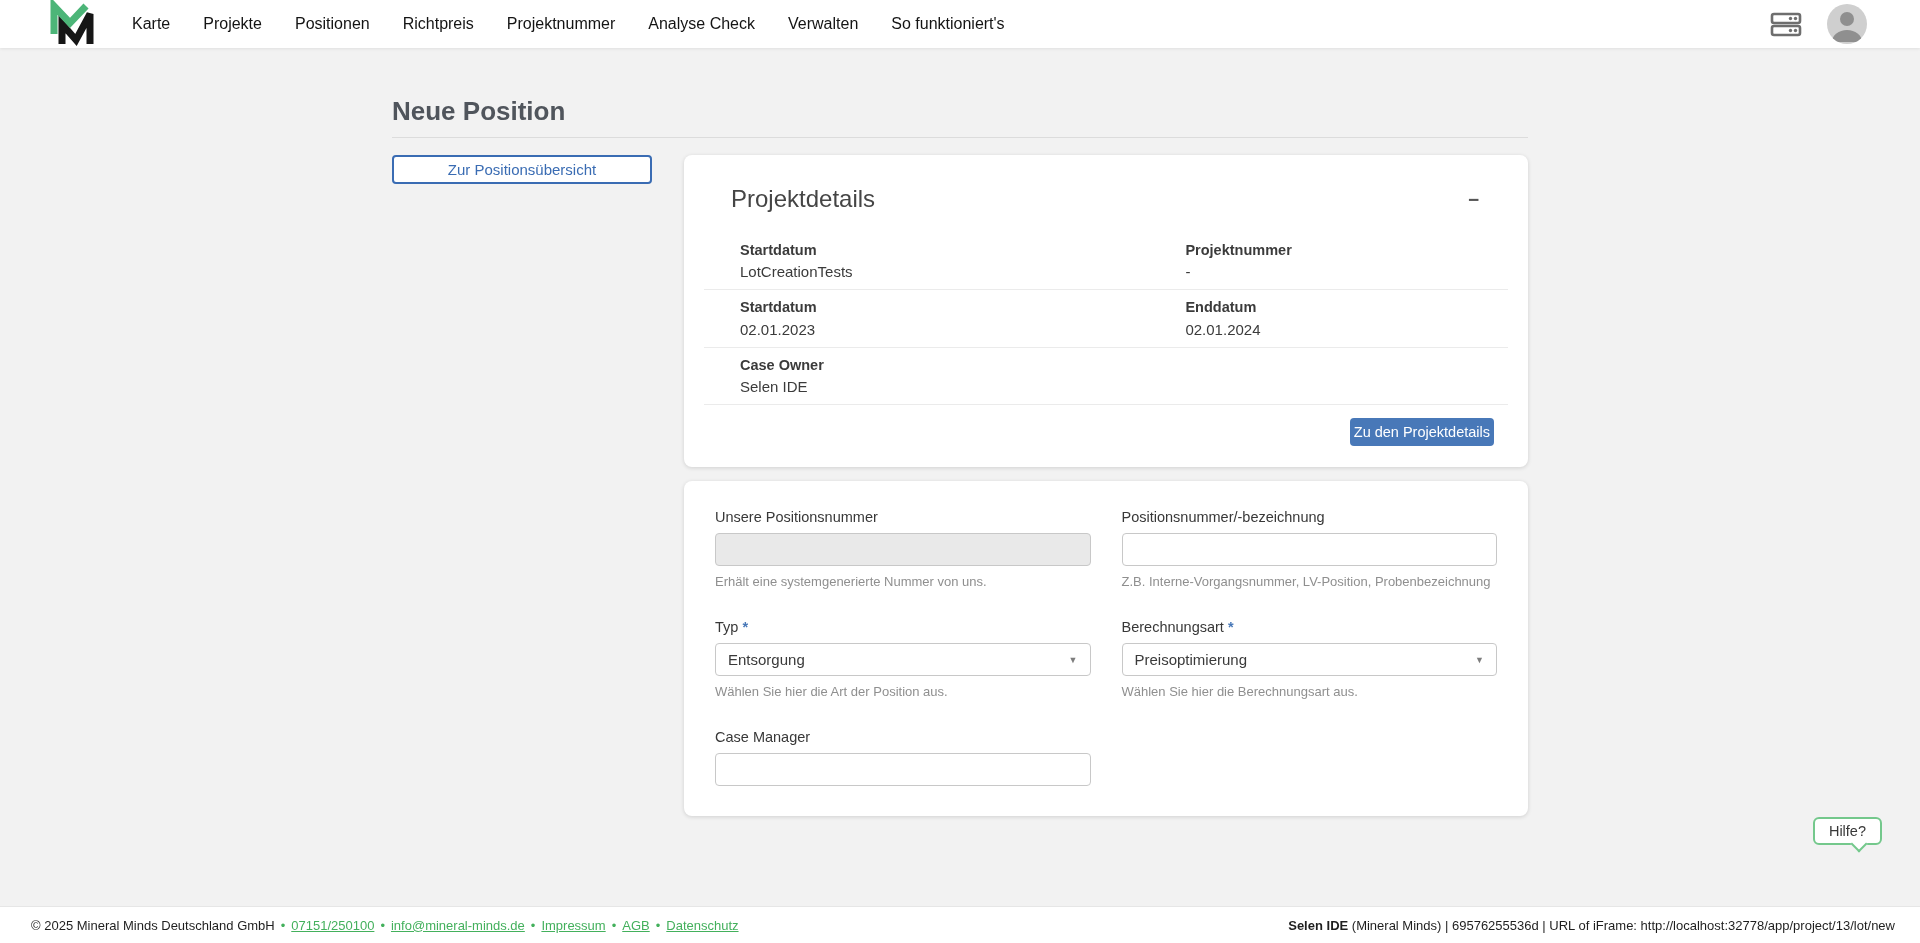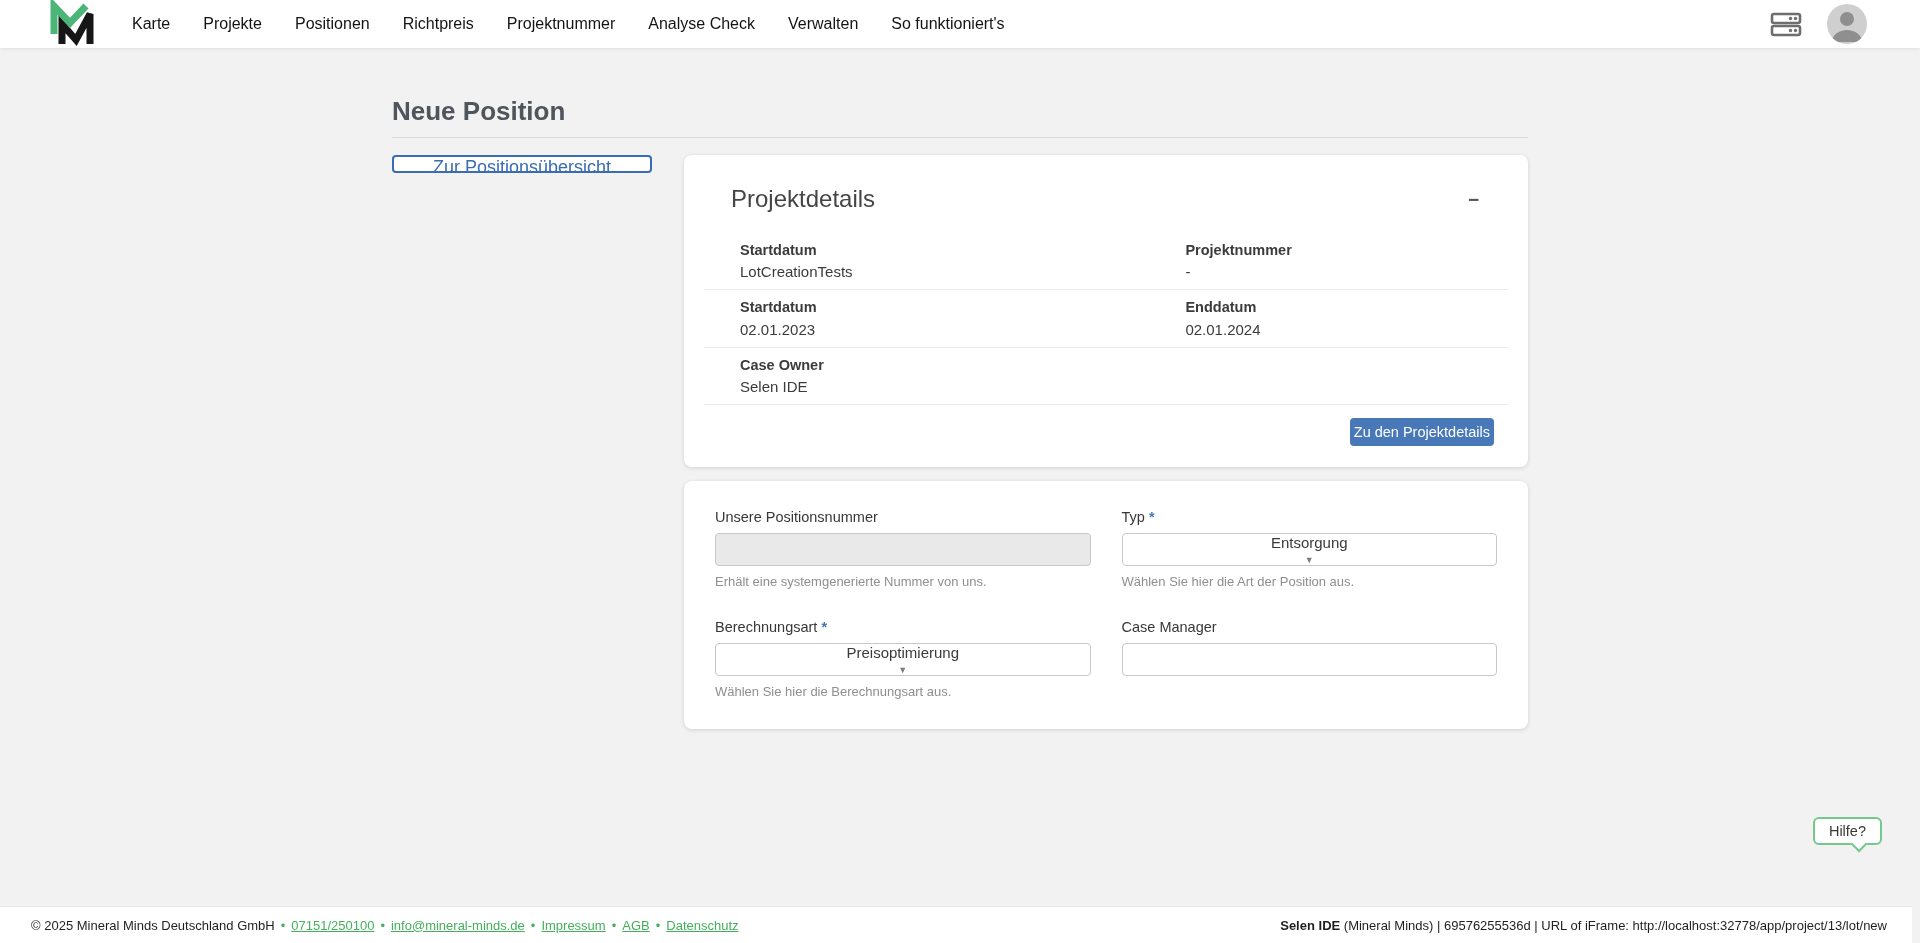--- a/index.html
+++ b/index.html
@@ -24,23 +24,23 @@
 
   
   .main { width:1136px; margin:0 auto; }
   .page-heading { margin:48px 0 10px; font-size:26px; font-weight:700; color:#50555c; }
   .heading-rule { border:none; border-top:1px solid #dcdcdc; margin-bottom:17px; }
   .content-row { display:flex; gap:32px; align-items:flex-start; }
   .left-col { width:260px; flex:none; }
   .right-col { flex:1; }
 
   .btn-outline {
-    display:block; width:100%; height:18px; background:#fff;
+    display:block; width:100%; height:29px; background:#fff;
     border:2px solid #3a6cb3; border-radius:4px; color:#3a6cb3;
-    font-size:18px; font-family:inherit; cursor:pointer;
+    font-size:15px; font-family:inherit; cursor:pointer;
   }
 
   .card {
     background:#fff; border-radius:8px;
     box-shadow:0 1px 4px rgba(0,0,0,0.14);
   }
 
   
   .card-head { display:flex; justify-content:space-between; align-items:flex-end;
     padding:30px 45px 20px 47px; }
@@ -69,28 +69,28 @@
     width:100%; height:33px; border:1px solid #c8c8c8; border-radius:4px;
     padding:0 12px; font-size:15px; font-family:inherit; color:#3a3a3a; background:#fff;
   }
   .f-input:disabled { background:#e9e9e9; color:#3a3a3a; }
   .f-helper { margin-top:8px; font-size:13px; color:#8f8f8f; }
   .field-block { margin-bottom:26px; }
   .form-grid { display:grid; grid-template-columns:1fr 1fr; column-gap:31px; row-gap:30px; }
   .select {
     height:33px; border:1px solid #c8c8c8; border-radius:4px; background:#fff;
     display:flex; align-items:center; justify-content:space-between;
-    padding:0 12px; cursor:pointer;flex-direction:column;
+    padding:0 12px; cursor:pointer;
   }
   .select-value { font-size:15px; color:#3a3a3a; }
   .select-arrow { font-size:9px; color:#7d7d7d; }
 
   
   .footer {
-    position:fixed; left:0; right:8px; bottom:0; height:37px; background:#fff;
+    position:fixed; left:0; right:0; bottom:0; height:37px; background:#fff;
     border-top:1px solid #e6e6e6; display:flex; align-items:center;
     justify-content:space-between; padding:0 25px 0 31px; font-size:13px;
     color:#1f1f1f; z-index:10;
   }
   .footer-left { display:flex; align-items:center; gap:6px; }
   .f-link { color:#43b05c; text-decoration:underline; cursor:pointer; }
   .dot { color:#43b05c; }
   .footer-right .bold { font-weight:700; }
 
   
@@ -203,20 +203,25 @@
       <section class="card form-card">
 
 
         <div class="form-grid">
           <div>
             <div class="f-label">Unsere Positionsnummer</div>
             <input class="f-input" disabled="" value="" style="">
             <div class="f-helper">Erhält eine systemgenerierte Nummer von uns.</div>
           </div>
 
+          <div>
+            <div class="f-label">Positionsnummer/-bezeichnung</div>
+            <input class="f-input" value="" style="">
+            <div class="f-helper">Z.B. Interne-Vorgangsnummer, LV-Position, Probenbezeichnung</div>
+          </div>
 
           <div>
             <div class="f-label">
               <span>Typ</span> <span class="req">*</span>
             </div>
             <div class="select">
               <span class="select-value">Entsorgung</span>
               <span class="select-arrow">▼</span>
             </div>
             <div class="f-helper">Wählen Sie hier die Art der Position aus.</div>

